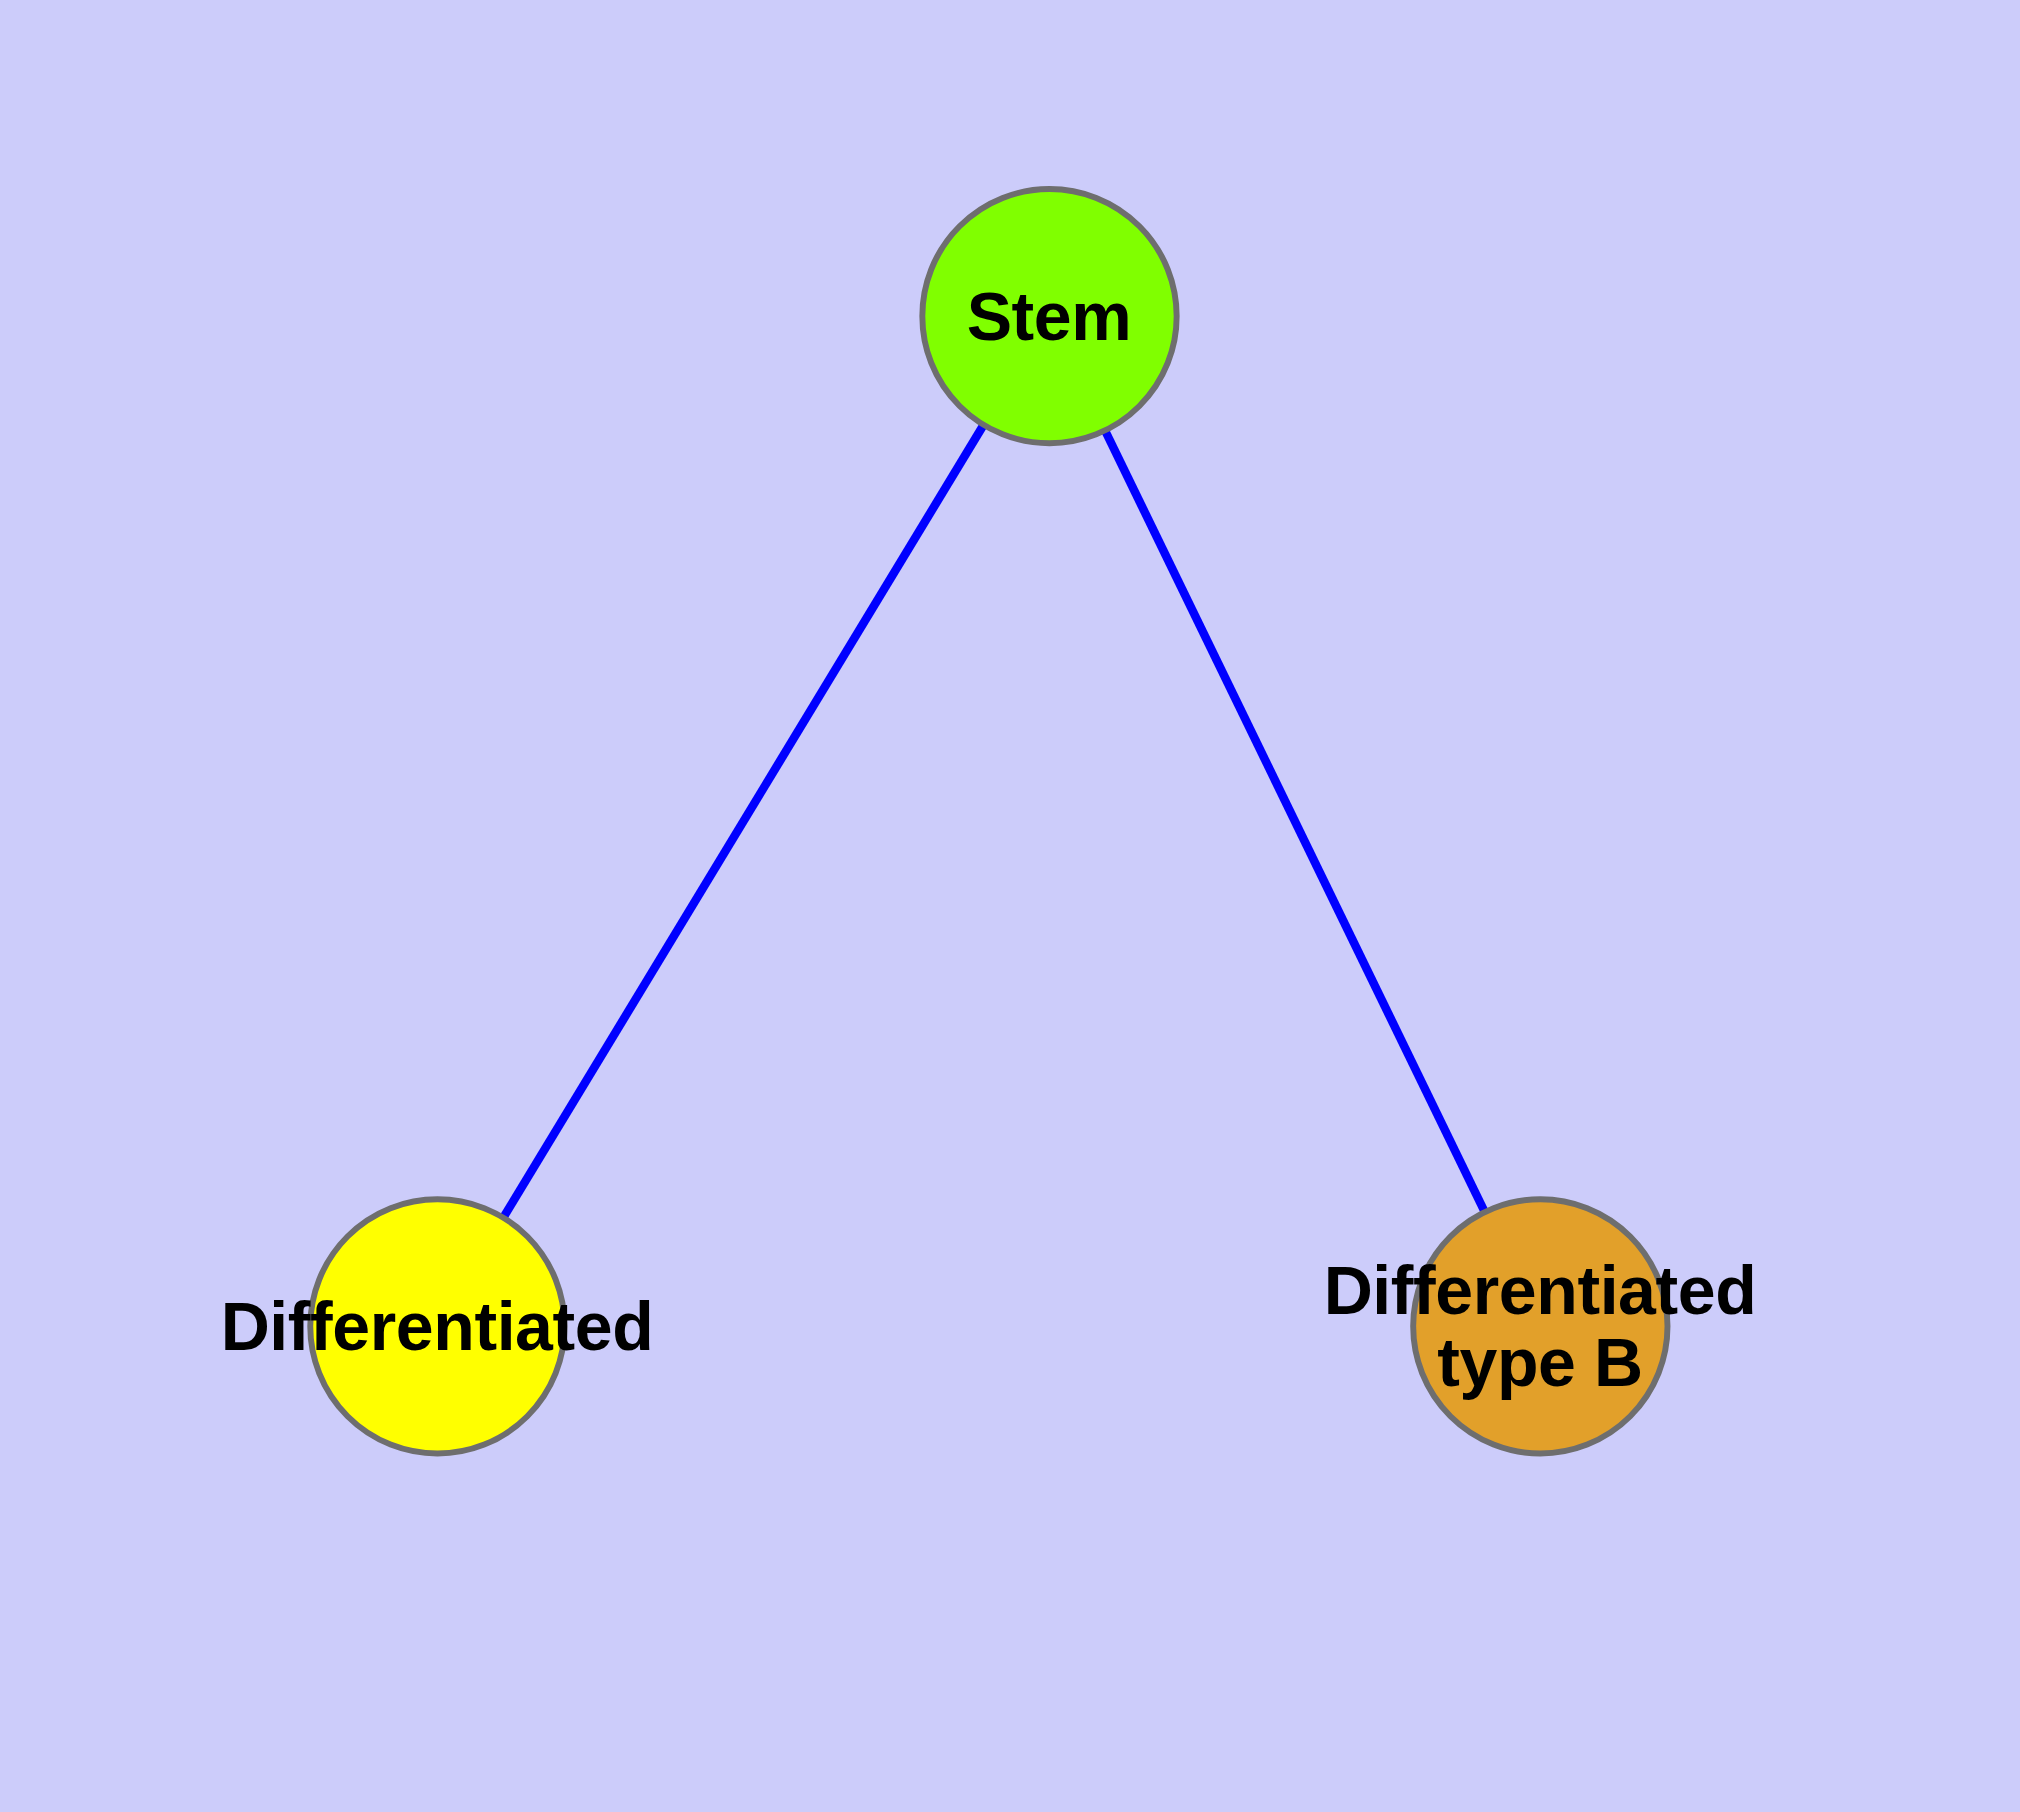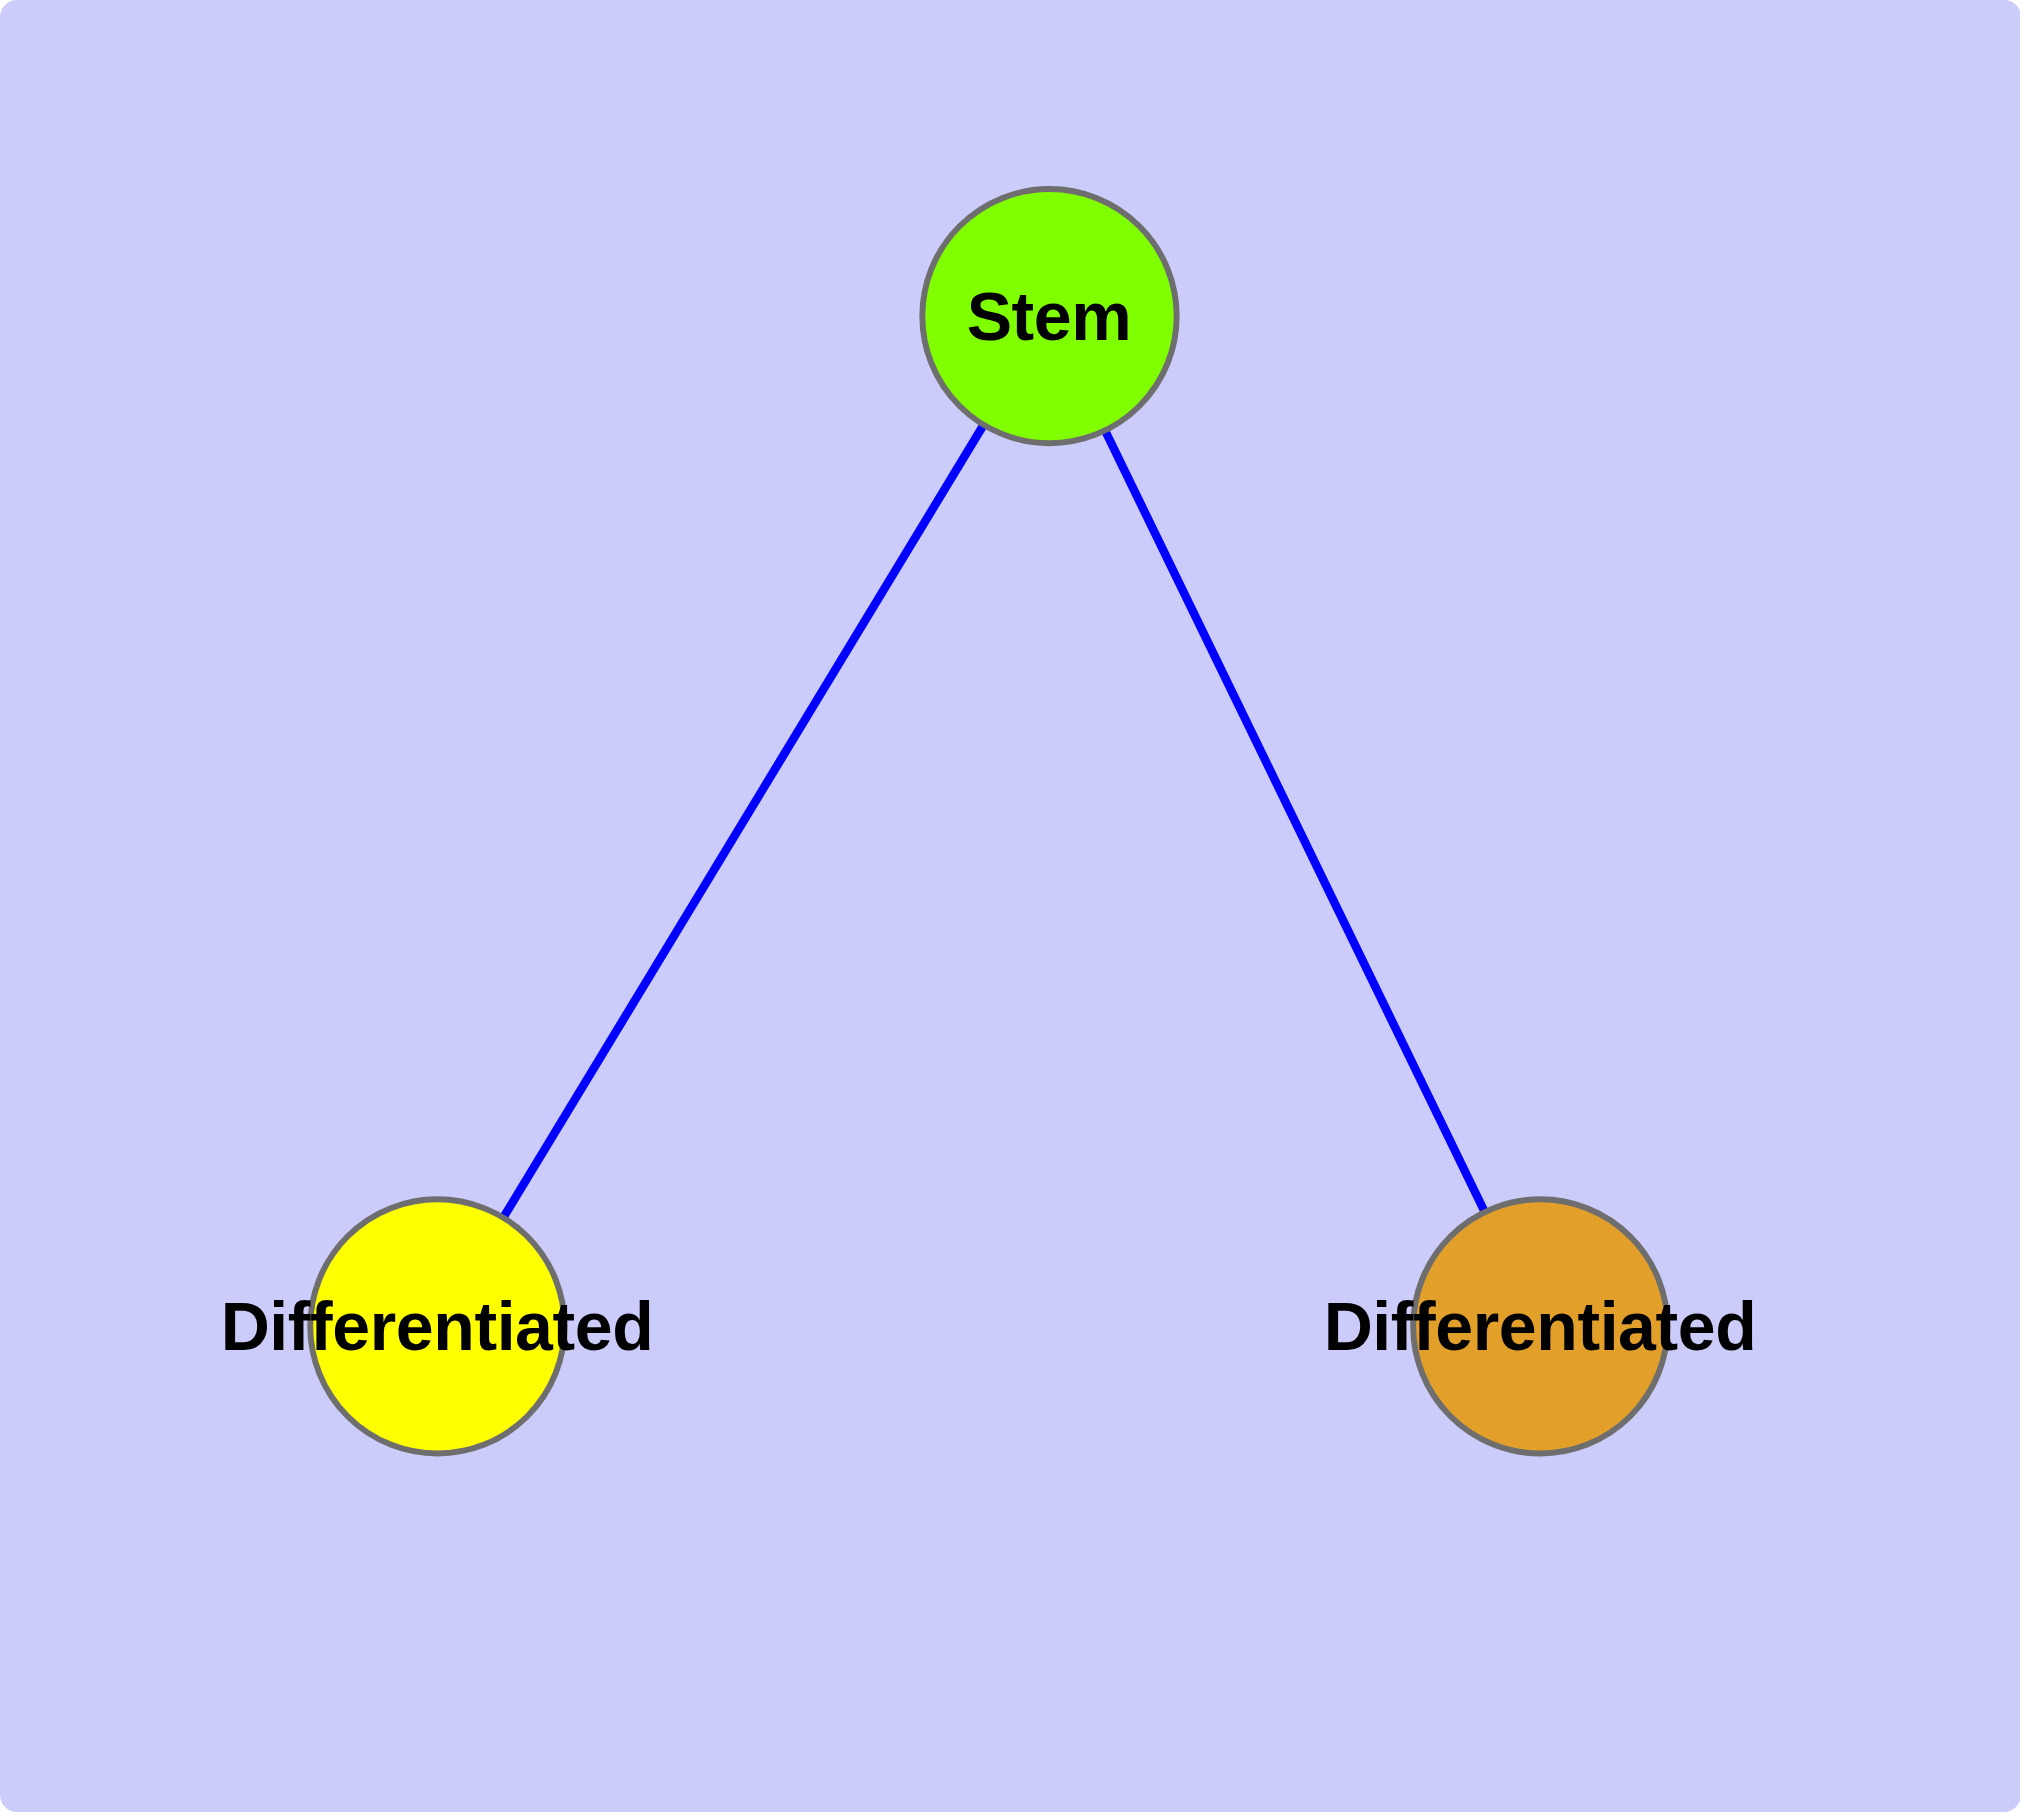--- a/index.html
+++ b/index.html
@@ -6,21 +6,20 @@
     margin: 0;
     padding: 0;
     background: #ffffff;
   }
   #canvas {
     position: relative;
     width: 2021px;
     height: 1812px;
     overflow: hidden;
     font-family: "Liberation Sans", sans-serif;
-    border-radius: 17px;
   }
   #bg-rect {
     position: absolute;
     inset: 0;
     width: 100%;
     height: 100%;
   }
   #graph-svg {
     position: absolute;
     top: 0;
@@ -55,17 +54,17 @@
     <g id="nodes-group">
         <circle cx="1238" cy="373" r="150" fill="#80ff00" stroke="#6e6e6e" stroke-width="7"></circle>
         <circle cx="516" cy="1565" r="150" fill="#ffff00" stroke="#6e6e6e" stroke-width="7"></circle>
         <circle cx="1817" cy="1565" r="150" fill="#e2a02a" stroke="#6e6e6e" stroke-width="7"></circle>
       </g>
   </svg>
 
   <div id="labels-layer">
       <div class="node-label" style="left: 1049px; top: 316px; font-size: 68px; color: rgb(0, 0, 0);"><div>Stem</div></div>
       <div class="node-label" style="left: 437px; top: 1326px; font-size: 68px; color: rgb(0, 0, 0);"><div>Differentiated</div></div>
-      <div class="node-label" style="left: 1540px; top: 1326px; font-size: 68px; color: rgb(0, 0, 0);"><div>Differentiated</div></div>
+      <div class="node-label" style="left: 1540px; top: 1326px; font-size: 68px; color: rgb(0, 0, 0);"><div>Differentiated</div><div>type B</div></div>
     </div>
 
 </div>
 
 
 </body></html>

